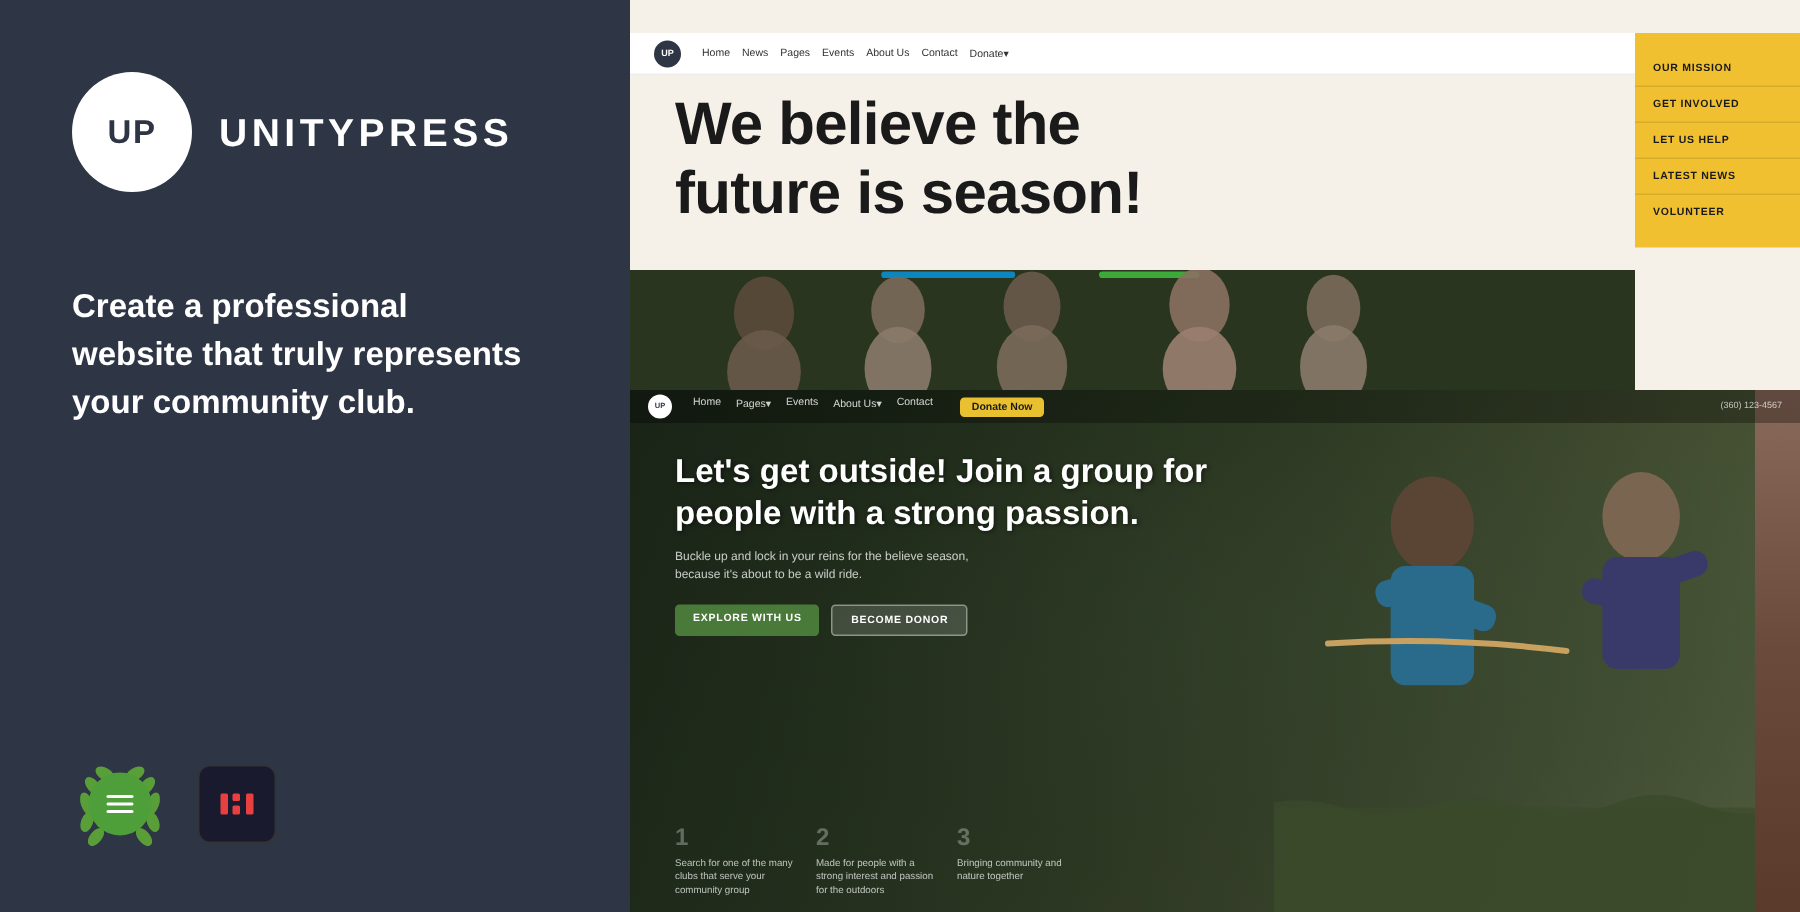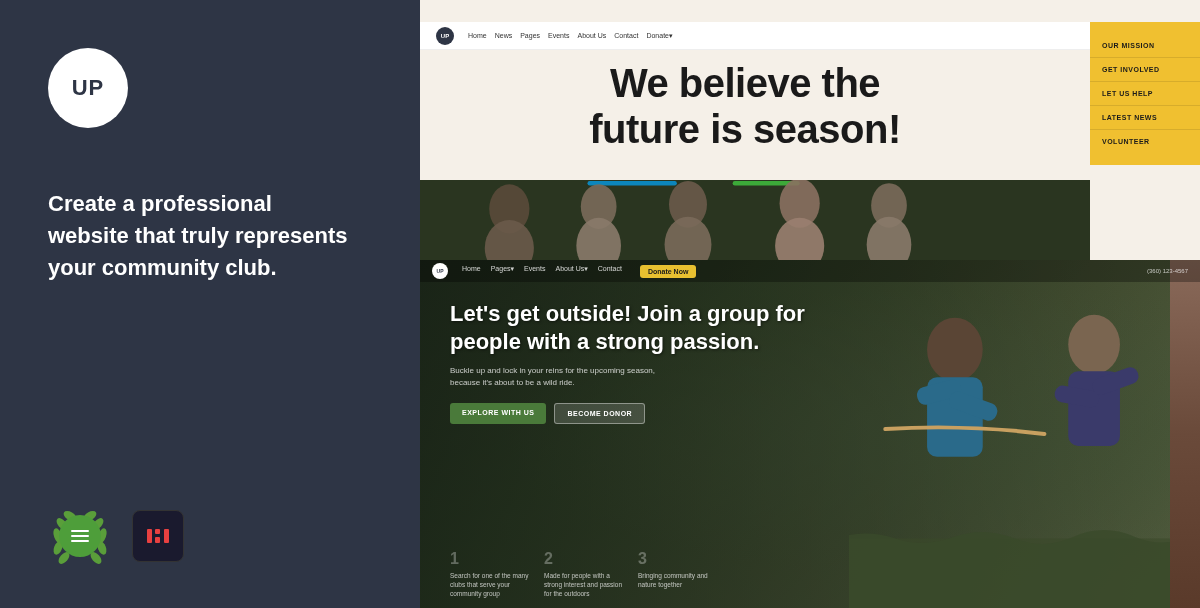--- a/index.html
+++ b/index.html
@@ -187,21 +187,20 @@
       font-size: 6px;
       color: #333;
     }
 
     
     .hero-content {
       position: absolute;
       top: 60px;
       left: 30px;
       right: 160px;
-      text-align: center;
     }
 
     .hero-headline {
       font-size: 40px;
       font-weight: 900;
       color: #1a1a1a;
       line-height: 1.15;
       letter-spacing: -0.5px;
     }
 
@@ -435,20 +434,21 @@
 
   </style>
 </head>
 <body>
 
 <div class="left-panel">
   <div class="logo-area">
     <div class="logo-circle">
       <span>UP</span>
     </div>
+    <div class="logo-text">UNITYPRESS</div>
   </div>
 
   <div class="tagline">Create a professional website that truly represents your community club.</div>
 
   <div class="badges-area">
 
     <div class="wreath-badge">
       <svg width="64" height="64" viewBox="0 0 64 64">
 
         <g fill="#5a9e3a">
@@ -558,21 +558,21 @@
         <span class="bottom-nav-item">Events</span>
         <span class="bottom-nav-item">About Us▾</span>
         <span class="bottom-nav-item">Contact</span>
         <span class="bottom-donate-btn">Donate Now</span>
       </div>
       <div class="bottom-phone">(360) 123-4567</div>
     </div>
 
     <div class="bottom-hero-content">
       <div class="bottom-hero-headline">Let's get outside! Join a group for people with a strong passion.</div>
-      <div class="bottom-hero-sub">Buckle up and lock in your reins for the upcoming season, because it's about to be a wild ride.</div>
+      <div class="bottom-hero-sub">Buckle up and lock in your reins for the believe season, because it's about to be a wild ride.</div>
       <div class="bottom-cta-buttons">
         <div class="cta-btn-primary">EXPLORE WITH US</div>
         <div class="cta-btn-secondary">BECOME DONOR</div>
       </div>
     </div>
 
     <div class="bottom-features">
       <div class="feature-item">
         <span class="feature-num">1</span>
         <span class="feature-text">Search for one of the many clubs that serve your community group</span>

